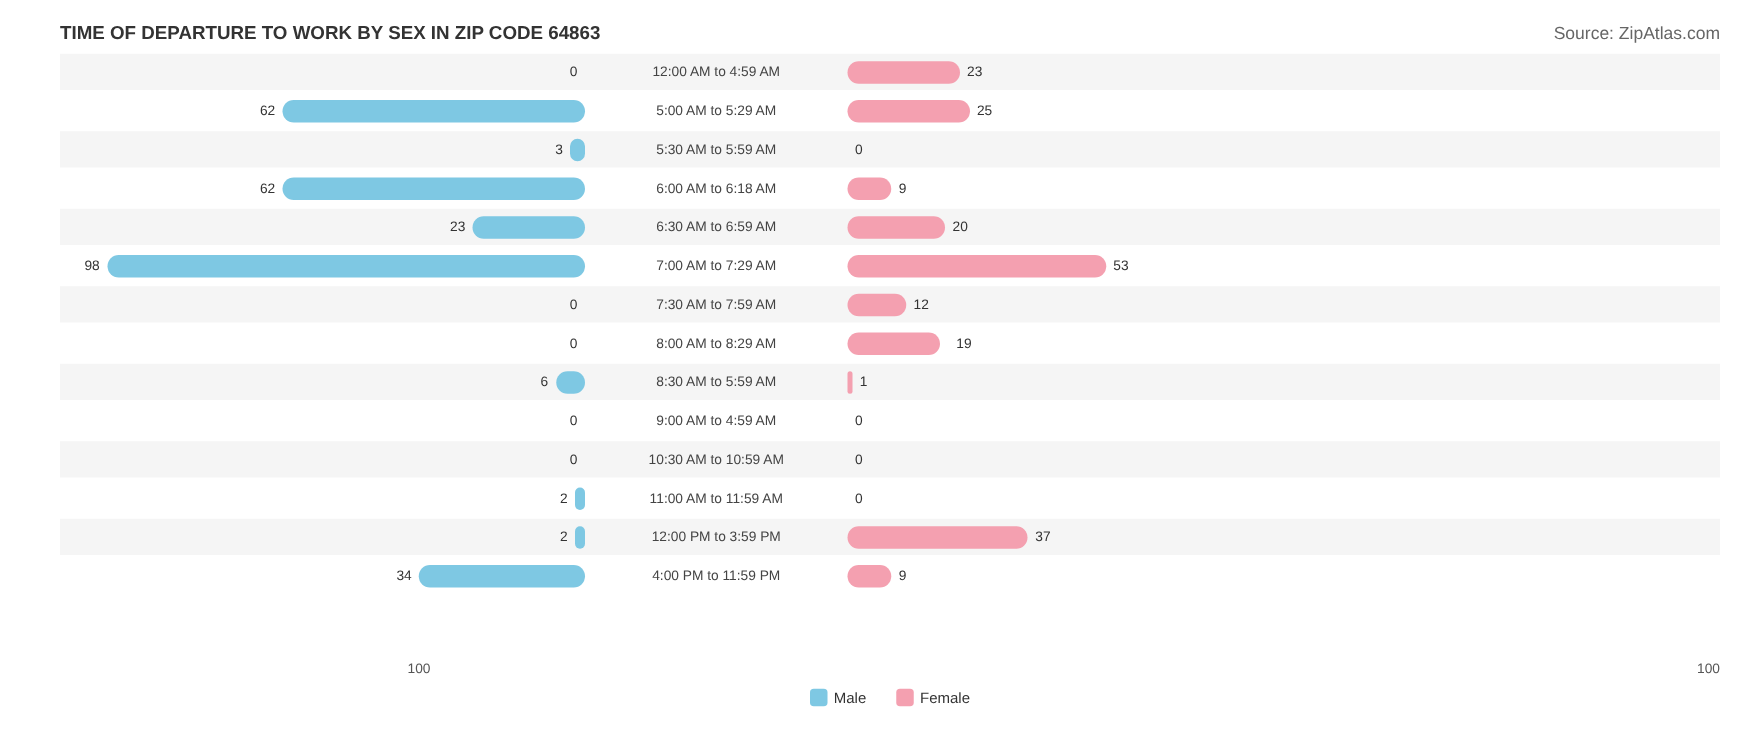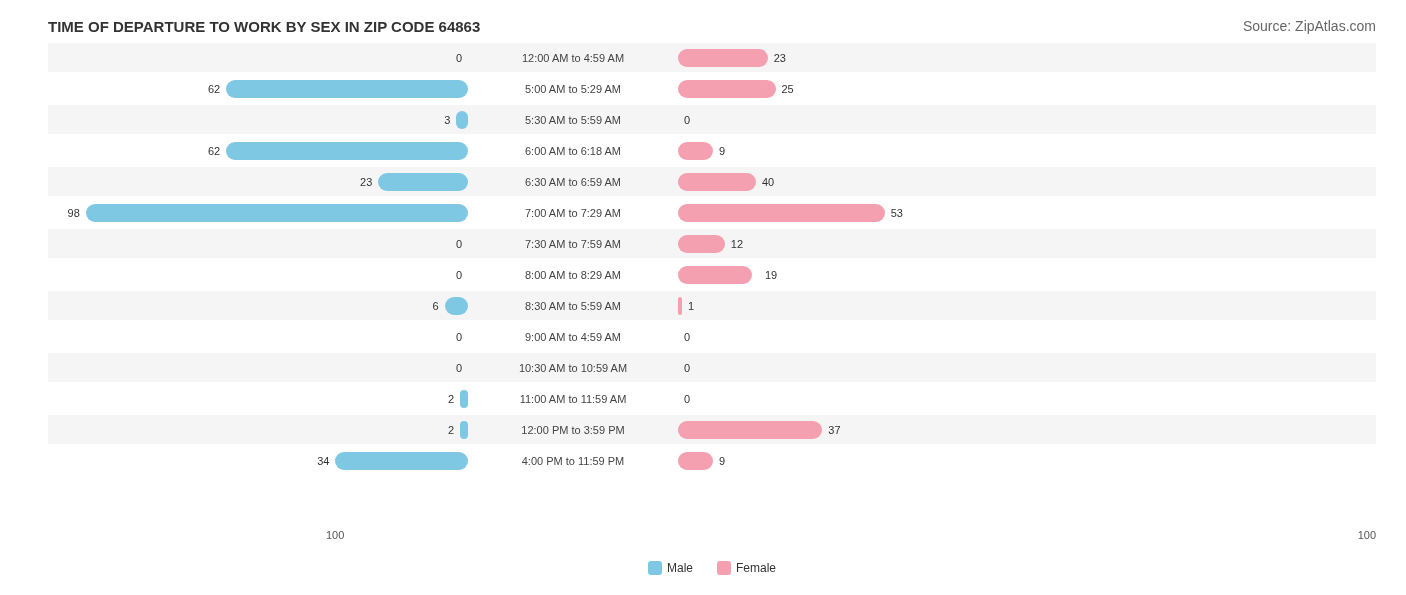--- a/index.html
+++ b/index.html
@@ -113,21 +113,21 @@
     .axis-label.right {
       text-align: right;
     }
     .axis-spacer {
       width: 210px;
     }
     .legend {
       display: flex;
       justify-content: center;
       gap: 24px;
-      margin-top: 16px;
+      margin-top: 6px;
     }
     .legend-item {
       display: flex;
       align-items: center;
       gap: 5px;
       font-size: 12px;
       color: #333;
     }
     .legend-box {
       width: 14px;
@@ -188,21 +188,21 @@
       </div>
     </div>
       <div class="row">
       <div class="left-section">
         <span class="value-male" style="left:0; right:auto; left:auto; right:calc(89.7px + 6px);">23</span>
         <div class="bar-male" style="width:89.7px; right:0;"></div>
       </div>
       <div class="label-center">6:30 AM to 6:59 AM</div>
       <div class="right-section">
         <div class="bar-female" style="width:78px; left:0;"></div>
-        <span class="value-female" style="left:84px; right:auto;">40</span>
+        <span class="value-female" style="left:84px; right:auto;">20</span>
       </div>
     </div>
       <div class="row">
       <div class="left-section">
         <span class="value-male" style="left:0; right:auto; left:auto; right:calc(382.2px + 6px);">98</span>
         <div class="bar-male" style="width:382.2px; right:0;"></div>
       </div>
       <div class="label-center">7:00 AM to 7:29 AM</div>
       <div class="right-section">
         <div class="bar-female" style="width:206.70000000000002px; left:0;"></div>

